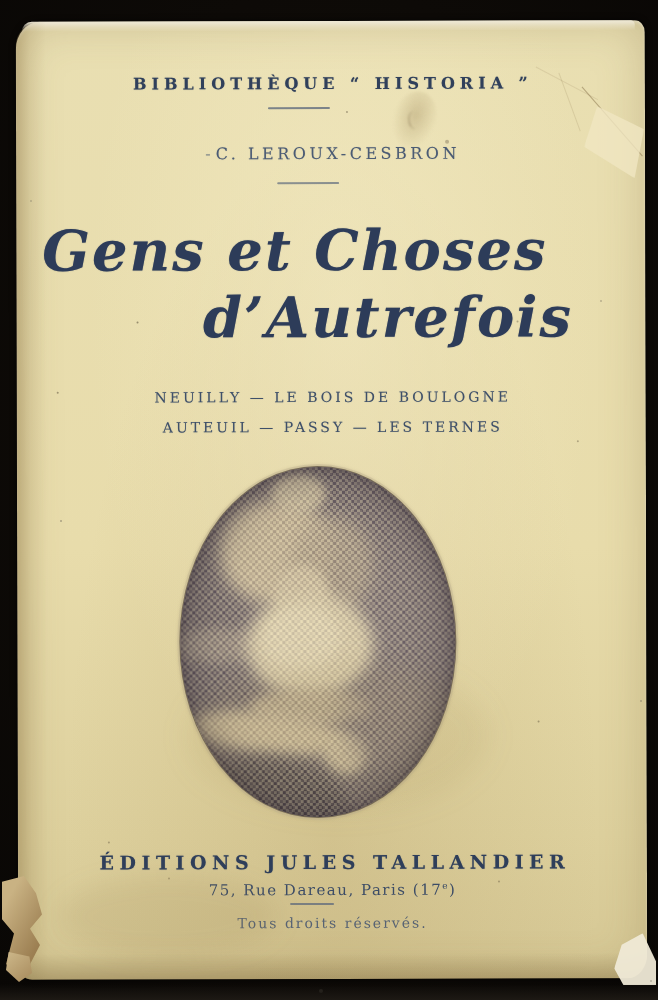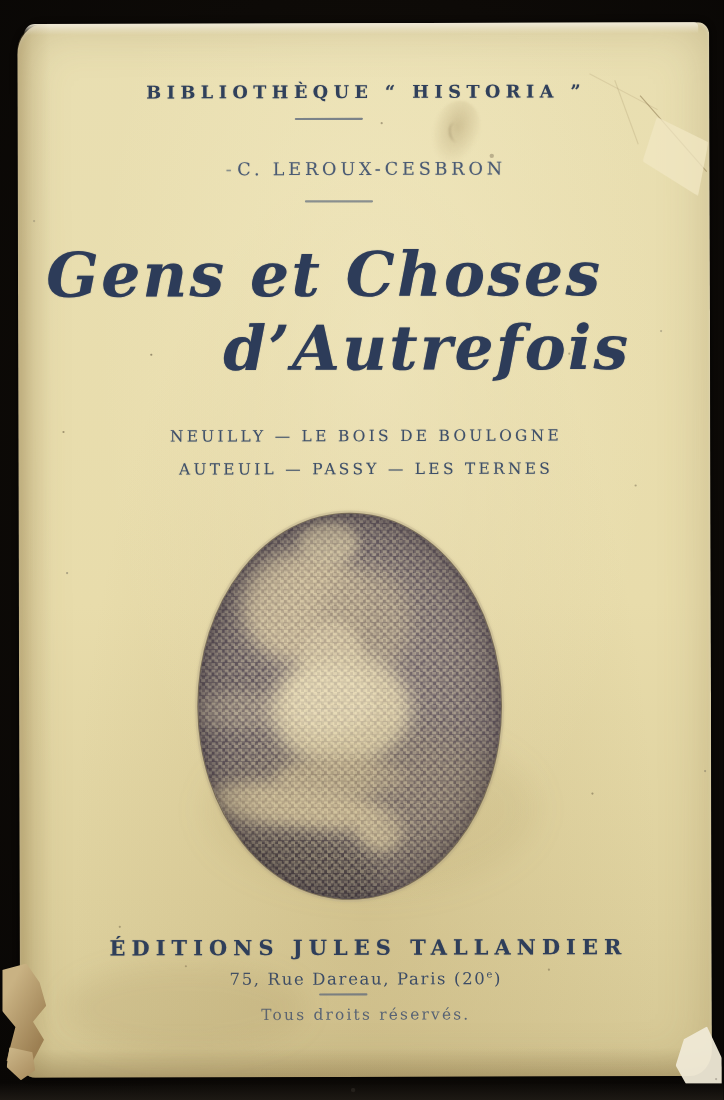--- a/index.html
+++ b/index.html
@@ -207,21 +207,21 @@
       <div class="shape p-ruffle"></div>
       <div class="shape p-arm"></div>
       <div class="shape p-hand"></div>
       <div class="shape p-skirt"></div>
       <div class="shape p-shade"></div>
       <div class="p-halftone"></div>
       <div class="p-vignette"></div>
     </div>
 
     <div class="publisher">ÉDITIONS JULES TALLANDIER</div>
-    <div class="address"><span>75, Rue Dareau, Paris (20</span><sup>e</sup><span>)</span></div>
+    <div class="address"><span>75, Rue Dareau, Paris (17</span><sup>e</sup><span>)</span></div>
     <div class="rule" id="rule-address"></div>
     <div class="rights">Tous droits réservés.</div>
 
     <div class="stain"></div>
     <div class="crease" id="crease1"></div>
     <div class="crease" id="crease2"></div>
     <div class="crease" id="crease3"></div>
     <div class="chip-tr"></div>
     <div class="chip-br"></div>
     <div class="foxing1"></div>

